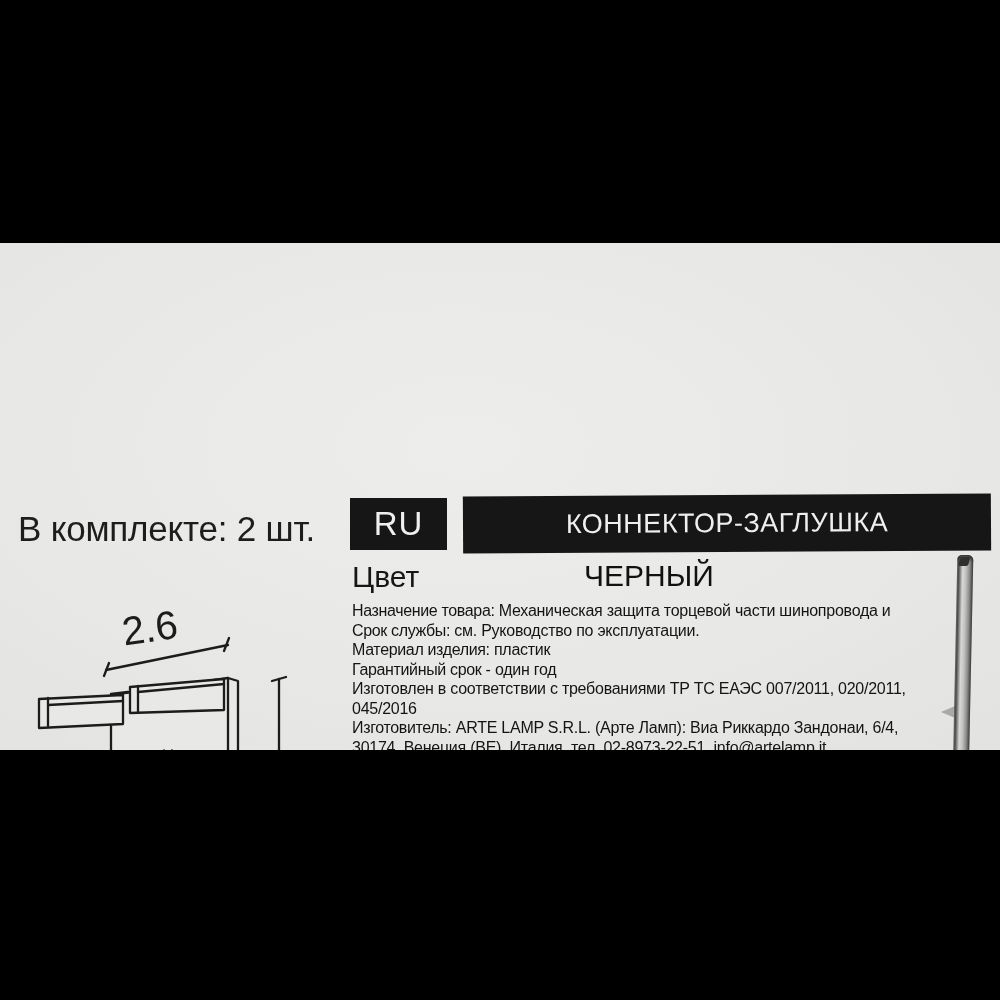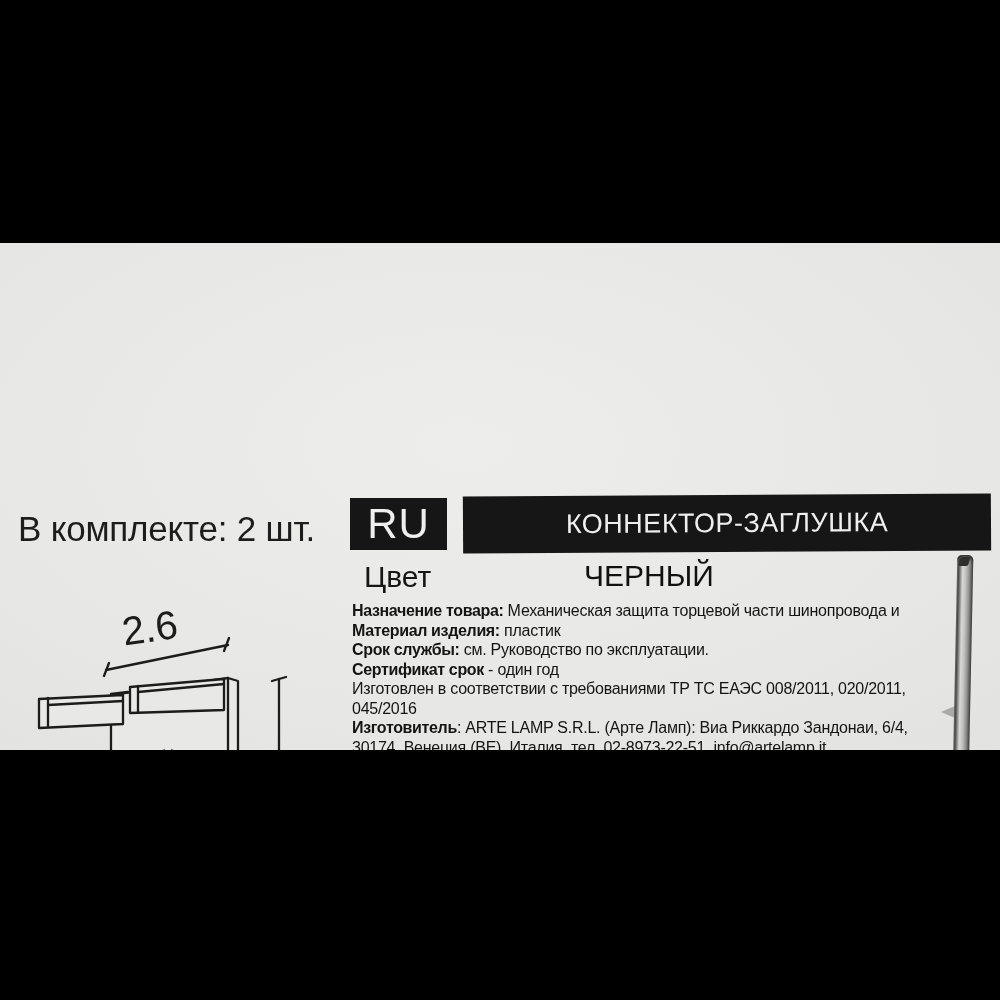--- a/index.html
+++ b/index.html
@@ -16,30 +16,30 @@
   .band.top{top:0;height:243px;}
   .band.bottom{top:750px;height:250px;}
   .label{position:absolute;left:0;top:243px;width:1000px;height:507px;
          background:radial-gradient(ellipse at 45% 40%, #ededeb 0%, var(--label_bg) 55%, #e2e2e0 100%);padding-left:29px;}
   .kit{position:absolute;left:18px;top:266px;font-size:35px;letter-spacing:-0.2px;color:#1d1d1d;white-space:nowrap;}
   .drawing{position:absolute;left:0;top:350px;width:350px;height:350px;}
   .drawing path,.drawing line,.drawing polyline{stroke:#1c1c1c;stroke-width:2.3;fill:none;stroke-linejoin:round;stroke-linecap:round;}
   .drawing .occ{fill:var(--label_bg);}
   .drawing text{font-family:"Liberation Sans",sans-serif;font-size:40px;fill:#1c1c1c;}
   .rubox{position:absolute;left:350px;top:255px;width:97px;height:52px;background:var(--box_bg);
-         display:flex;align-items:center;justify-content:center;font-size:42px;letter-spacing:1px;color:var(--box_text);}
+         display:flex;align-items:center;justify-content:center;font-size:33px;letter-spacing:1px;color:var(--box_text);}
   .titlebar{position:absolute;left:463px;top:252px;width:528px;height:57px;background:var(--box_bg);
          display:flex;align-items:center;justify-content:center;transform:rotate(-0.35deg);}
   .titlebar span{font-size:27px;letter-spacing:0.5px;color:var(--box_text);white-space:nowrap;}
-  .colorlabel{position:absolute;left:364px;top:317px;font-size:30px;color:#161616;}
+  .colorlabel{position:absolute;left:352px;top:317px;font-size:30px;color:#161616;}
   .colorvalue{position:absolute;left:584px;top:316px;font-size:30px;font-weight:normal;color:#111;}
   .specs{position:absolute;left:352px;top:358px;width:646px;font-size:16px;letter-spacing:-0.25px;
          line-height:19.55px;color:#141414;}
   .tline{white-space:nowrap;}
-  .tline b{font-weight:bold;letter-spacing:-0.35px;}
+  .tline b{font-weight:normal;letter-spacing:-0.35px;}
   .staple{position:absolute;left:955px;top:312px;width:16px;height:225px;border-radius:5px;
           transform:rotate(1.2deg);
           background:linear-gradient(90deg,#6e6e6c 0%,#4c4c4a 10%,#d8d8d6 35%,#c2c2c0 55%,#8e8e8c 78%,#3c3c3a 100%);
           box-shadow:inset 0 6px 4px -3px #2b2b2b, inset 0 -6px 4px -3px #2b2b2b;}
   .staple:before{content:"";position:absolute;left:2px;top:2px;width:10px;height:9px;background:#2f2f2d;
           border-radius:2px;transform:skewX(-14deg);}
   .staple:after{content:"";position:absolute;left:1px;bottom:1px;width:12px;height:7px;background:#4a4a48;border-radius:2px;}
   .staple-shadow{position:absolute;left:941px;top:463px;width:0;height:0;
           border-top:6px solid transparent;border-bottom:6px solid transparent;border-right:14px solid #a9a9a7;}
   .smudge{position:absolute;left:-3px;top:626px;width:8px;height:48px;background:#1c1c1c;
@@ -98,24 +98,24 @@
 
     <div class="titlebar">
       <span>КОННЕКТОР-ЗАГЛУШКА</span>
     </div>
 
     <div class="colorlabel">Цвет</div>
     <div class="colorvalue">ЧЕРНЫЙ</div>
 
     <div class="specs">
         <div class="tline"><b>Назначение товара:</b> Механическая защита торцевой части шинопровода и</div>
+        <div class="tline"><b>Срок службы:</b> см. Руководство по эксплуатации.</div>
         <div class="tline"><b>Материал изделия:</b> пластик</div>
-        <div class="tline"><b>Срок службы:</b> см. Руководство по эксплуатации.</div>
-        <div class="tline"><b>Сертификат срок</b> - один год</div>
-        <div class="tline">Изготовлен в соответствии с требованиями ТР ТС ЕАЭС 008/2011, 020/2011,</div>
+        <div class="tline"><b>Гарантийный срок</b> - один год</div>
+        <div class="tline">Изготовлен в соответствии с требованиями ТР ТС ЕАЭС 007/2011, 020/2011,</div>
         <div class="tline">045/2016</div>
         <div class="tline"><b>Изготовитель</b>: ARTE LAMP S.R.L. (Арте Ламп): Виа Риккардо Зандонаи, 6/4,</div>
         <div class="tline">30174, Венеция (BE), Италия, тел. 02-8973-22-51, info@artelamp.it</div>
         <div class="tline">Сделано в Китае.</div>
         <div class="tline"><b>Филиал</b>: «Арте Ламп», 110, 1/Ф Парк Фук индастриал билдинг, 615-617, Тай</div>
         <div class="tline">Нань Вест стрит, Гужень, Китай.</div>
         <div class="tline"><b>Товар сертифицирован</b>: ООО «ТЕХ-ЭКСПЕРТ» 127411, г. Москва, Дмитровское</div>
         <div class="tline">шоссе, дом 157, стр. 9, эт. 3, каб. 150, Тел: +7-962-999-43-43, info-tehexpo@mail.ru</div>
         <div class="tline"><b>Уполномоченная организация</b>: ООО «ГЛОБО», 121087, РФ, г. Москва, вн.тер.г.</div>
         <div class="tline">муниципальный округ Филевский Парк, пр-д Промышленный, д. 7, стр. 3, эт/ком/</div>

